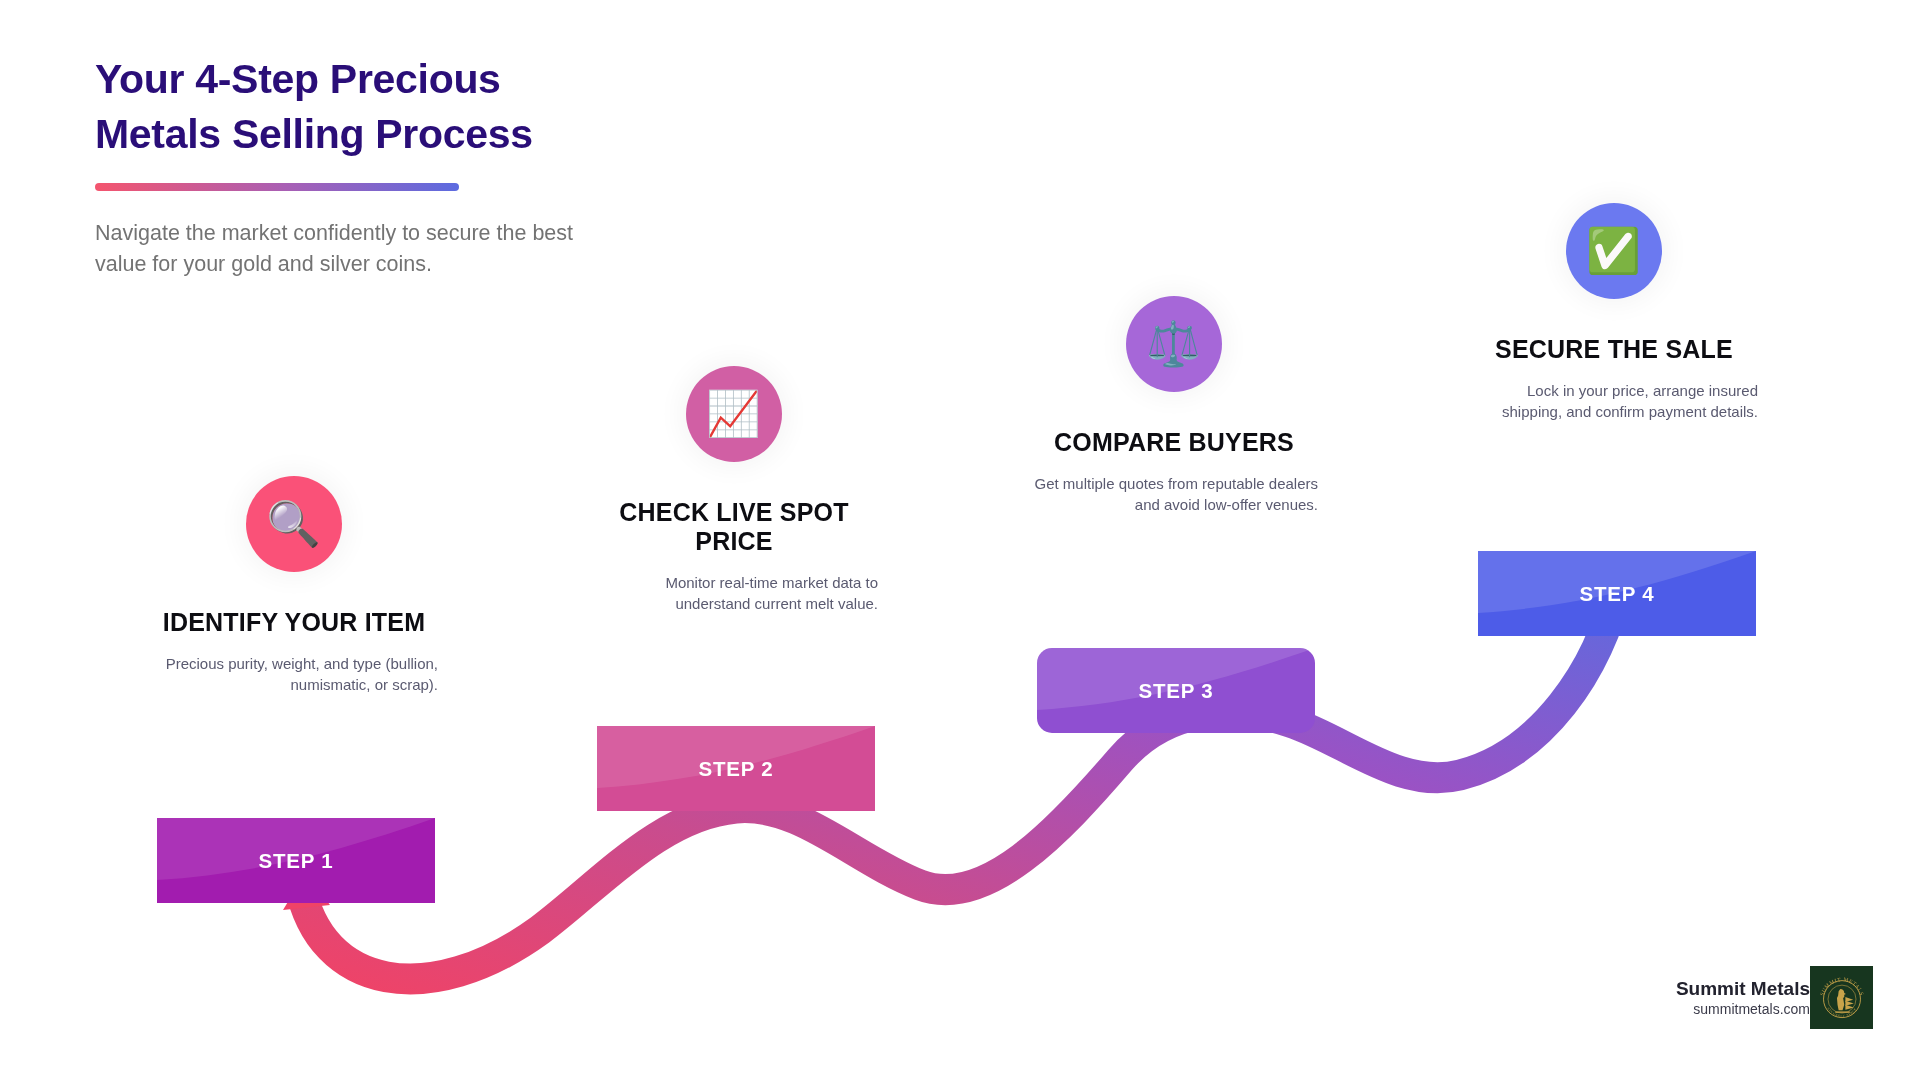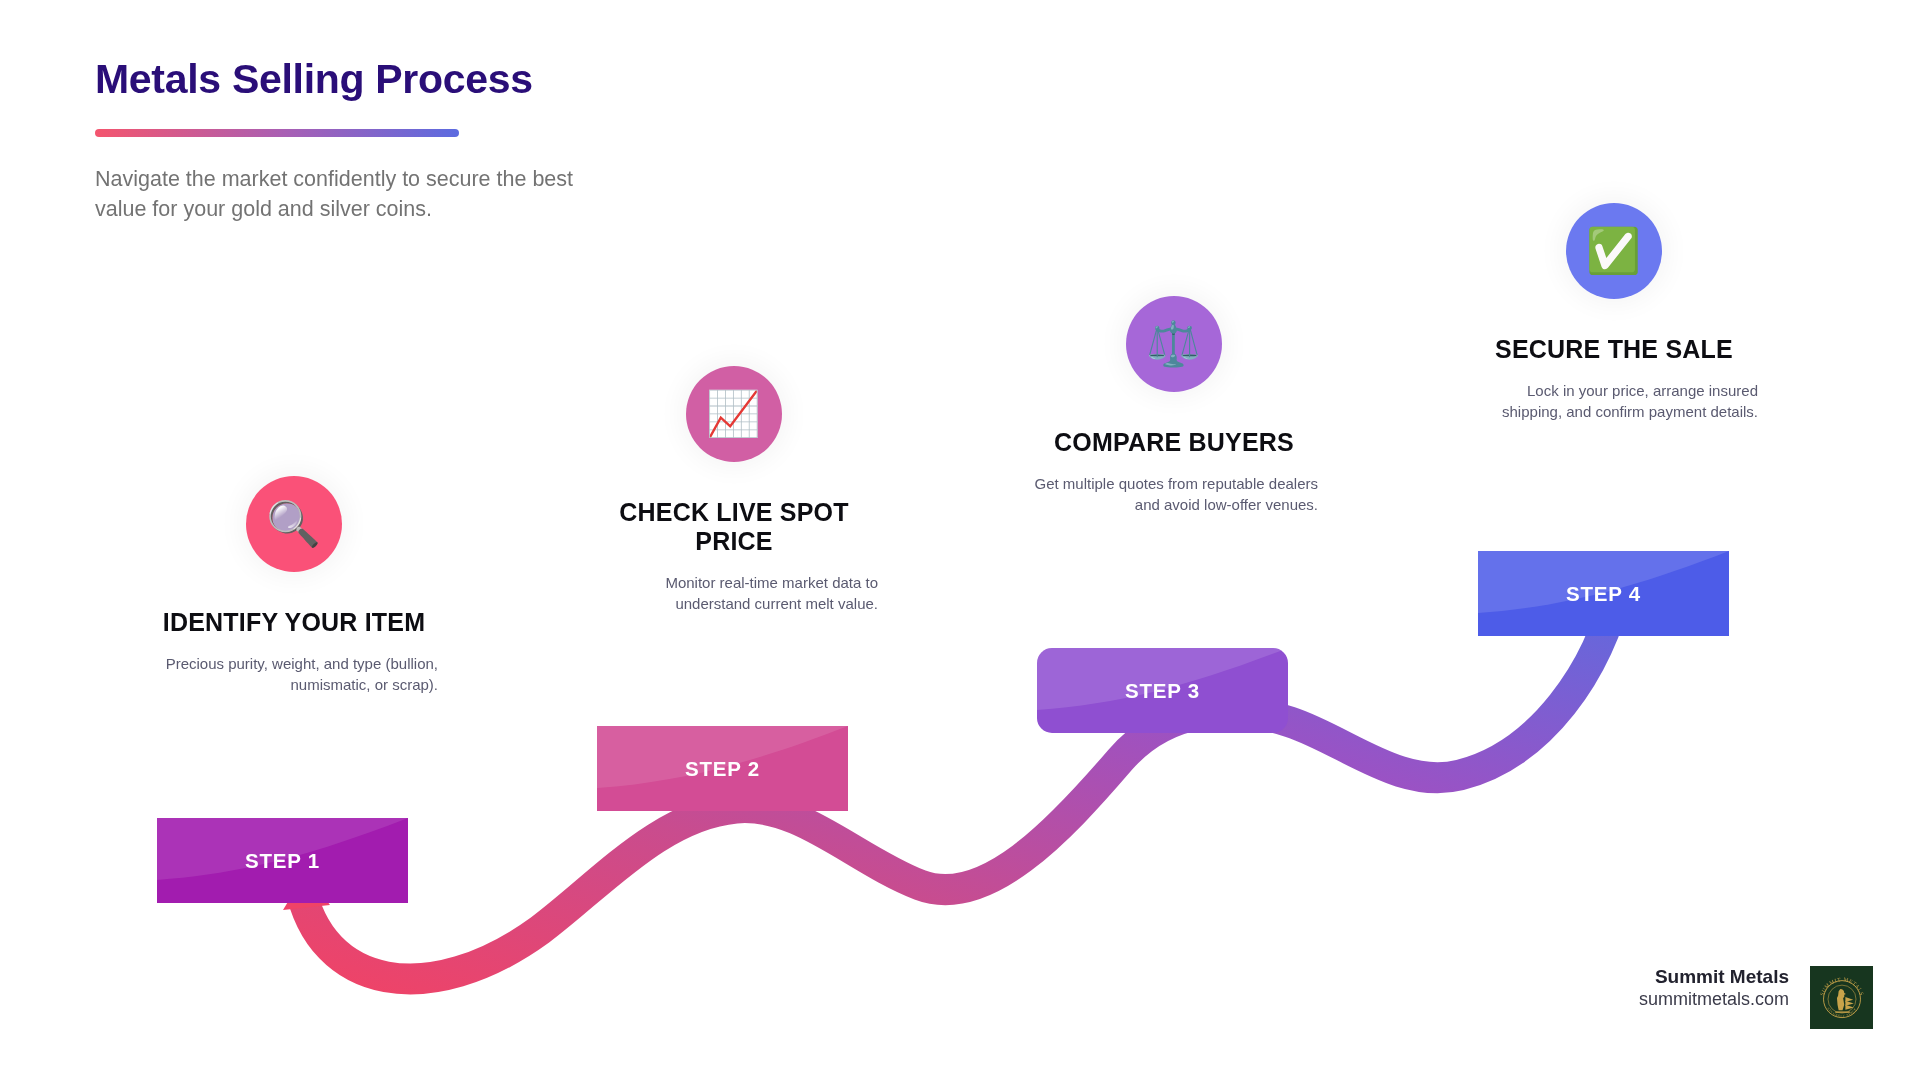--- a/index.html
+++ b/index.html
@@ -65,57 +65,58 @@
     text-align:right;
     font-size:15px;
     line-height:1.38;
     color:#5a5a70;
     padding:0 6px;
   }
 
   
   .banner {
     position:absolute;
-    width:251px; height:85px;
+    width:278px; height:85px;
     display:flex; align-items:center; justify-content:center;
     overflow:hidden;
   }
   .banner .swoosh {
     position:absolute; left:0; top:0; width:100%; height:100%;
   }
   .banner .blabel {
     position:relative;
     z-index:2;
     color:#ffffff;
     font-size:20.5px;
     font-weight:bold;
     letter-spacing:0.8px;
   }
   .banner.b1 { left:157px;  top:818px; }
   .banner.b2 { left:597px;  top:726px; }
   .banner.b3 { left:1037px; top:648px; }
   .banner.b4 { left:1478px; top:551px; }
 
   
-  #brand { position:absolute; right:47px; bottom:51px; display:flex; align-items:flex-start; gap:21px; }
+  #brand { position:absolute; right:47px; bottom:51px; display:flex; align-items:center; }
   #brand-text { text-align:right; }
   #brand-name { font-size:19px; font-weight:bold; color:#22222e; }
-  #brand-url  { font-size:18px; color:#3b3b4a; margin-top:1px; }
+  #brand-url  { font-size:14px; color:#3b3b4a; margin-top:1px; }
   #brand-logo {
     width:63px; height:63px;
     background:#17361f;
     display:flex; align-items:center; justify-content:center;
     flex:0 0 auto;
   }
 </style>
 </head>
 <body>
 
 <div id="header">
   <div id="page-title">
+    <div>Your 4-Step Precious</div>
     <div>Metals Selling Process</div>
   </div>
   <div id="title-rule"></div>
   <div id="subtitle">Navigate the market confidently to secure the best value for your gold and silver coins.</div>
 </div>
 
 <svg id="wave" viewBox="0 0 1920 1080" preserveAspectRatio="none" aria-hidden="true">
   <defs>
     <linearGradient id="wgrad" x1="0" y1="1" x2="1" y2="0">
       <stop offset="0%" stop-color="#EF4367"></stop>

